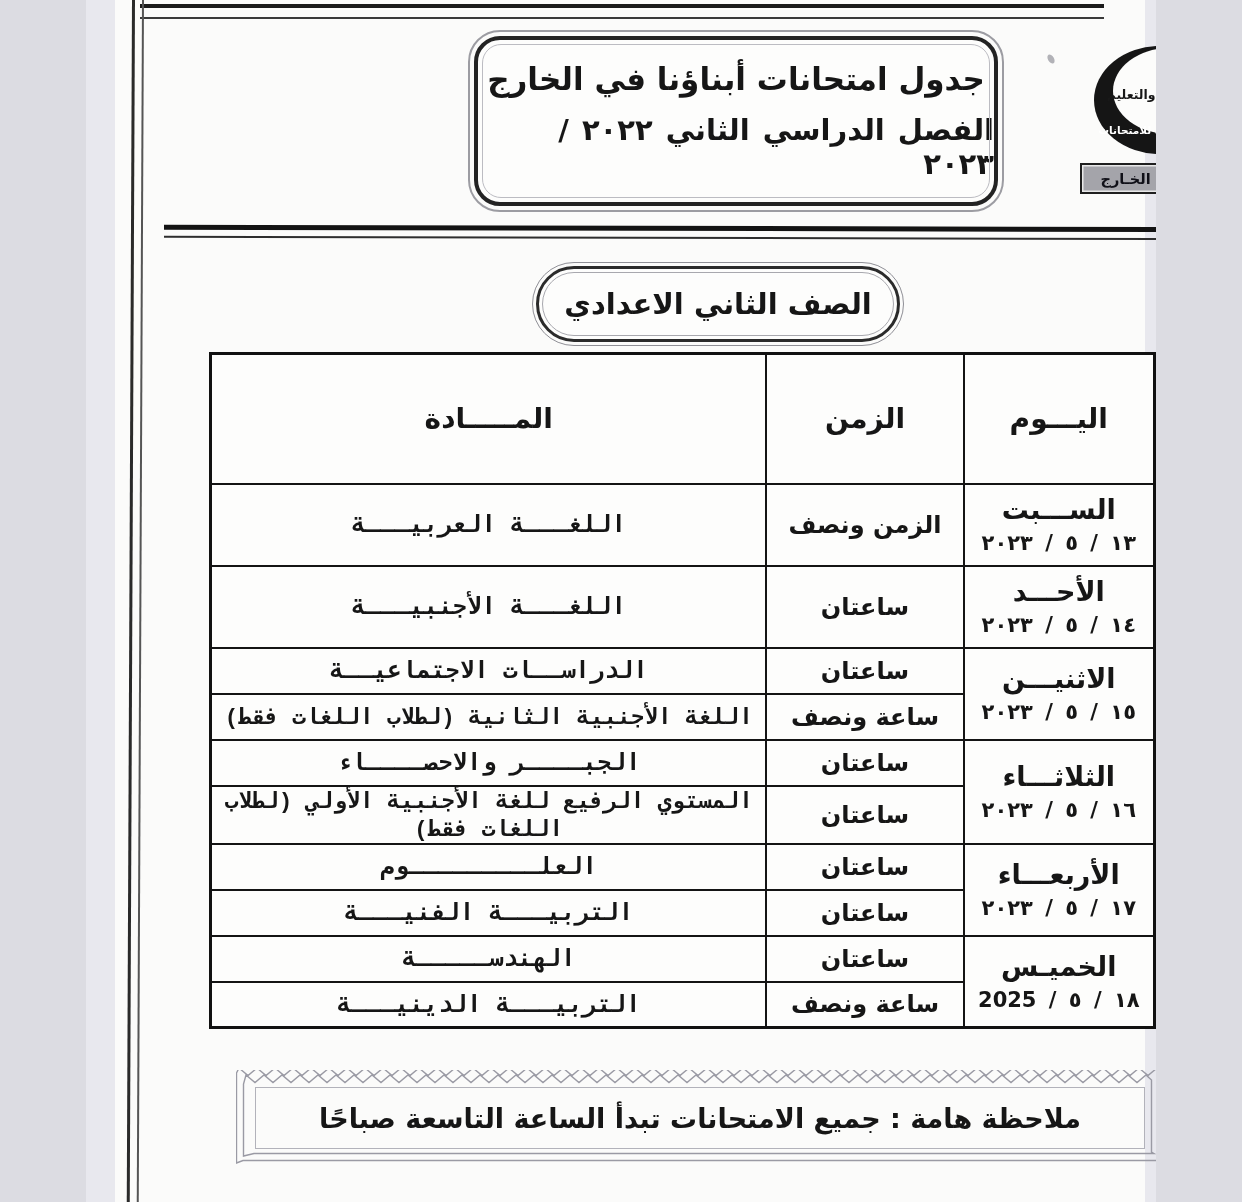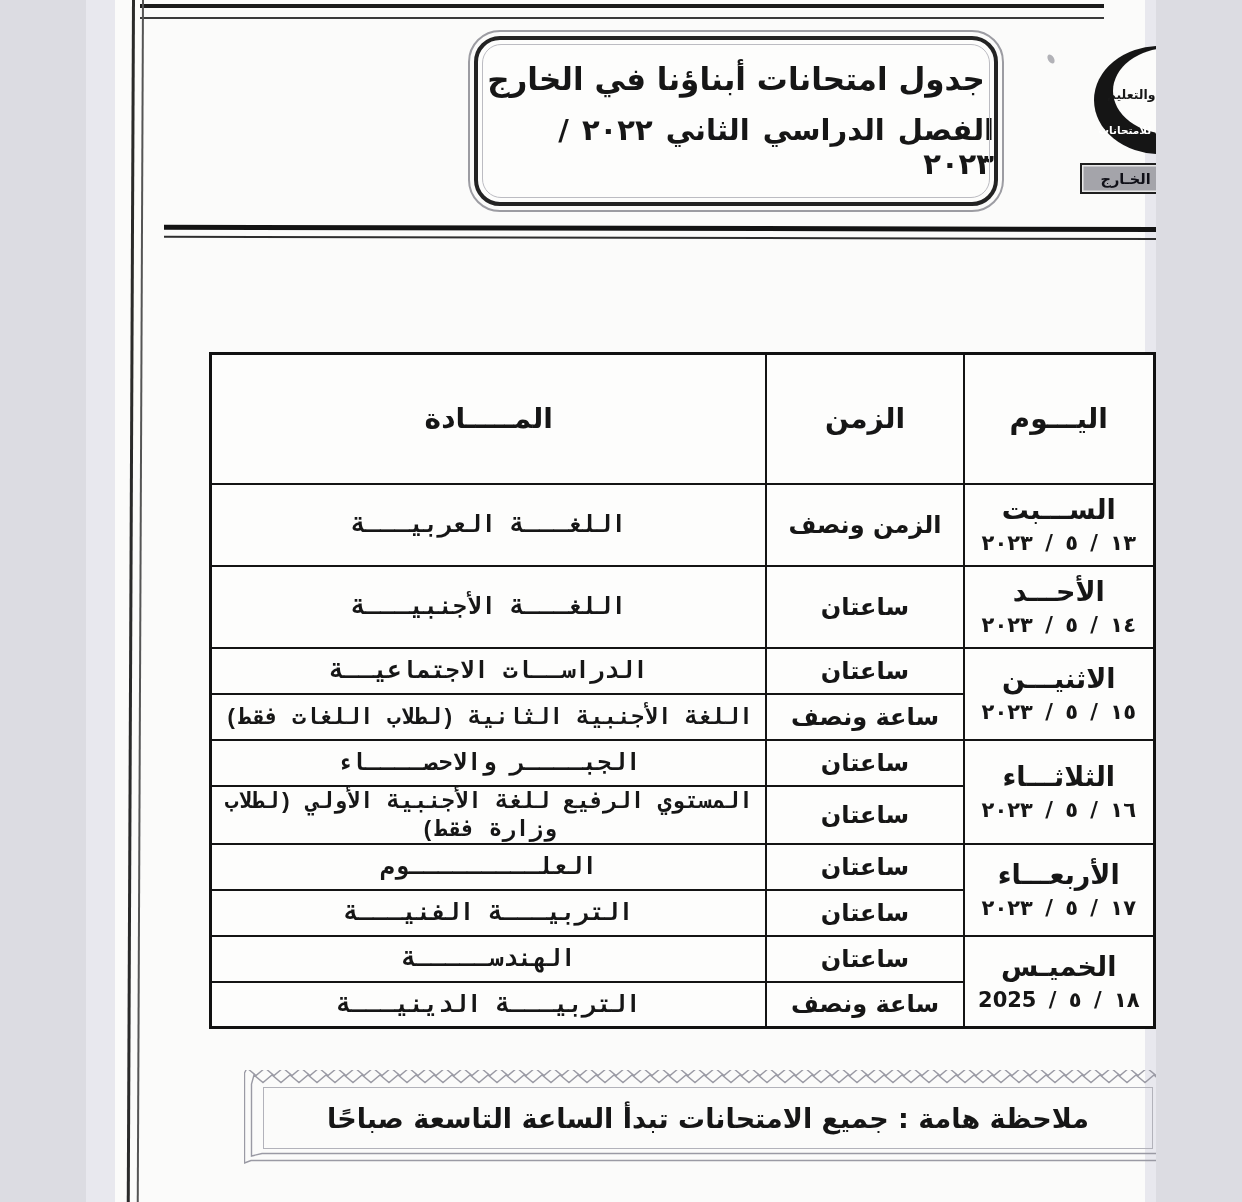--- a/index.html
+++ b/index.html
@@ -71,21 +71,21 @@
   tr.r-single td { height:82px; }
   tr.r-sub td { height:46px; }
   td.subj { font-size:24px;font-family:Liberation Mono, monospace; }
   td.subj.small { font-size:22.5px; }
   td.time { font-size:24px; }
   td.day-cell { font-size:27px; line-height:1.25; }
   .day-name { display:block; font-size:27px; }
   .day-date { display:block; font-size:21px; margin-top:3px; word-spacing:5px; }
   tr.sub-b td { border-top-width:1.5px; border-top-color:#4c4c4c; }
   
-  .note { position:absolute; left:158px; top:1070px; width:928px; height:96px; }
+  .note { position:absolute; left:150px; top:1070px; width:928px; height:96px; }
   .note svg.zz { position:absolute; inset:0; }
   .note-inner {
     position:absolute; inset:17px 19px; border:1.5px solid #b2b2ba;
     display:flex; align-items:center; justify-content:center;
   }
   .note-inner span { font-size:27px; }
   
   .speck { position:absolute; background:#8b8b93; border-radius:50%; opacity:.65; }
   .s1 { left:1146px; top:58px;  width:16px; height:6px;  transform:rotate(-18deg); }
   .s2 { left:1168px; top:94px;  width:7px;  height:9px; }
@@ -126,20 +126,23 @@
     <text x="72" y="92" font-size="10.5" font-weight="bold" fill="#ffffff" text-anchor="middle">الإدارة العامة للامتحانات</text>
   </svg>
 
   <div class="logo-banner">
     <span>أبنـاؤنا فـي الخـارج</span>
   </div>
 
   <div class="divider-thick"></div>
   <div class="divider-thin"></div>
 
+  <div class="grade-oval">
+    <span>الصف الثاني الاعدادي</span>
+  </div>
 
   <div class="sched">
     <table class="sched-table">
       <colgroup>
           <col class="col-day">
           <col class="col-time">
           <col class="col-subj">
         </colgroup>
       <tbody>
           <tr class="rh">
@@ -182,21 +185,21 @@
       <tr class="r-sub">
         <td class="day-cell" rowspan="2">
           <span class="day-name">الثلاثـــاء</span>
           <span class="day-date">١٦ / ٥ / ٢٠٢٣</span>
         </td>
         <td class="time">ساعتان</td>
         <td class="subj">الجبــــر والاحصــــاء</td>
       </tr>
       <tr class="r-sub sub-b">
         <td class="time">ساعتان</td>
-        <td class="subj small">المستوي الرفيع للغة الأجنبية الأولي  (لطلاب وزارة فقط)</td>
+        <td class="subj small">المستوي الرفيع للغة الأجنبية الأولي  (لطلاب اللغات فقط)</td>
       </tr>
 
       <tr class="r-sub">
         <td class="day-cell" rowspan="2">
           <span class="day-name">الأربعـــاء</span>
           <span class="day-date">١٧ / ٥ / ٢٠٢٣</span>
         </td>
         <td class="time">ساعتان</td>
         <td class="subj">العلـــــــــوم</td>
       </tr>

